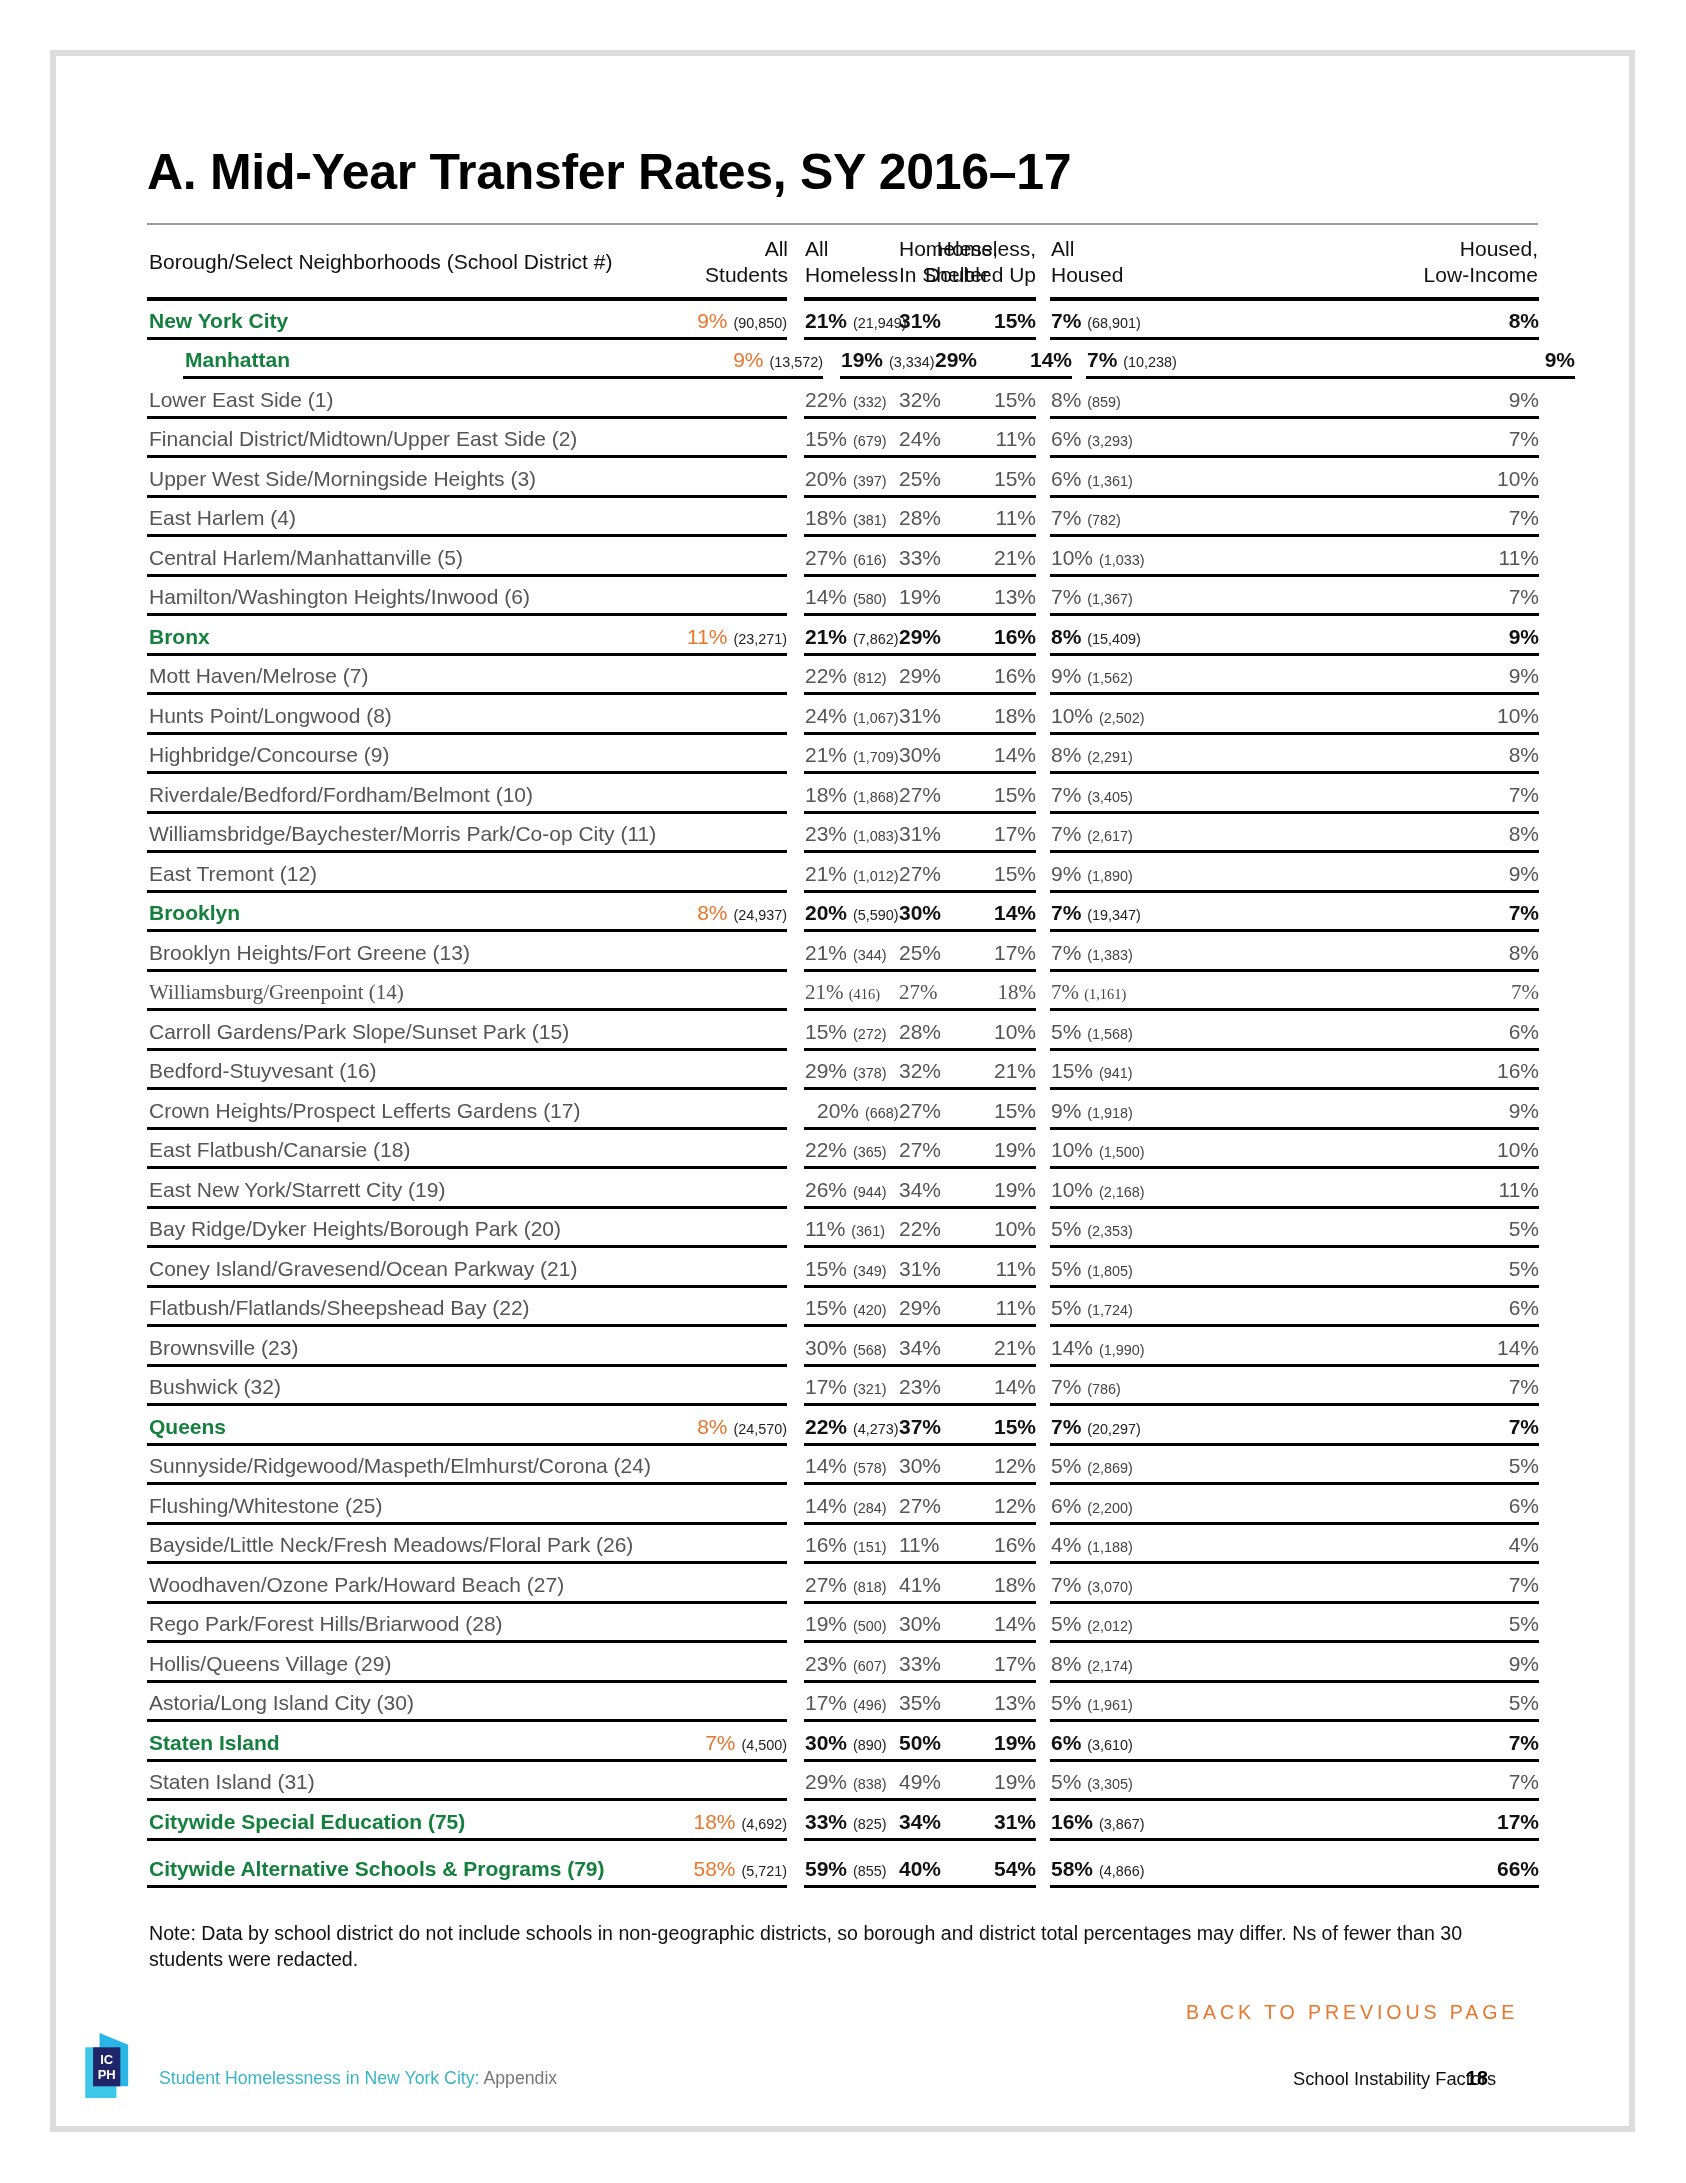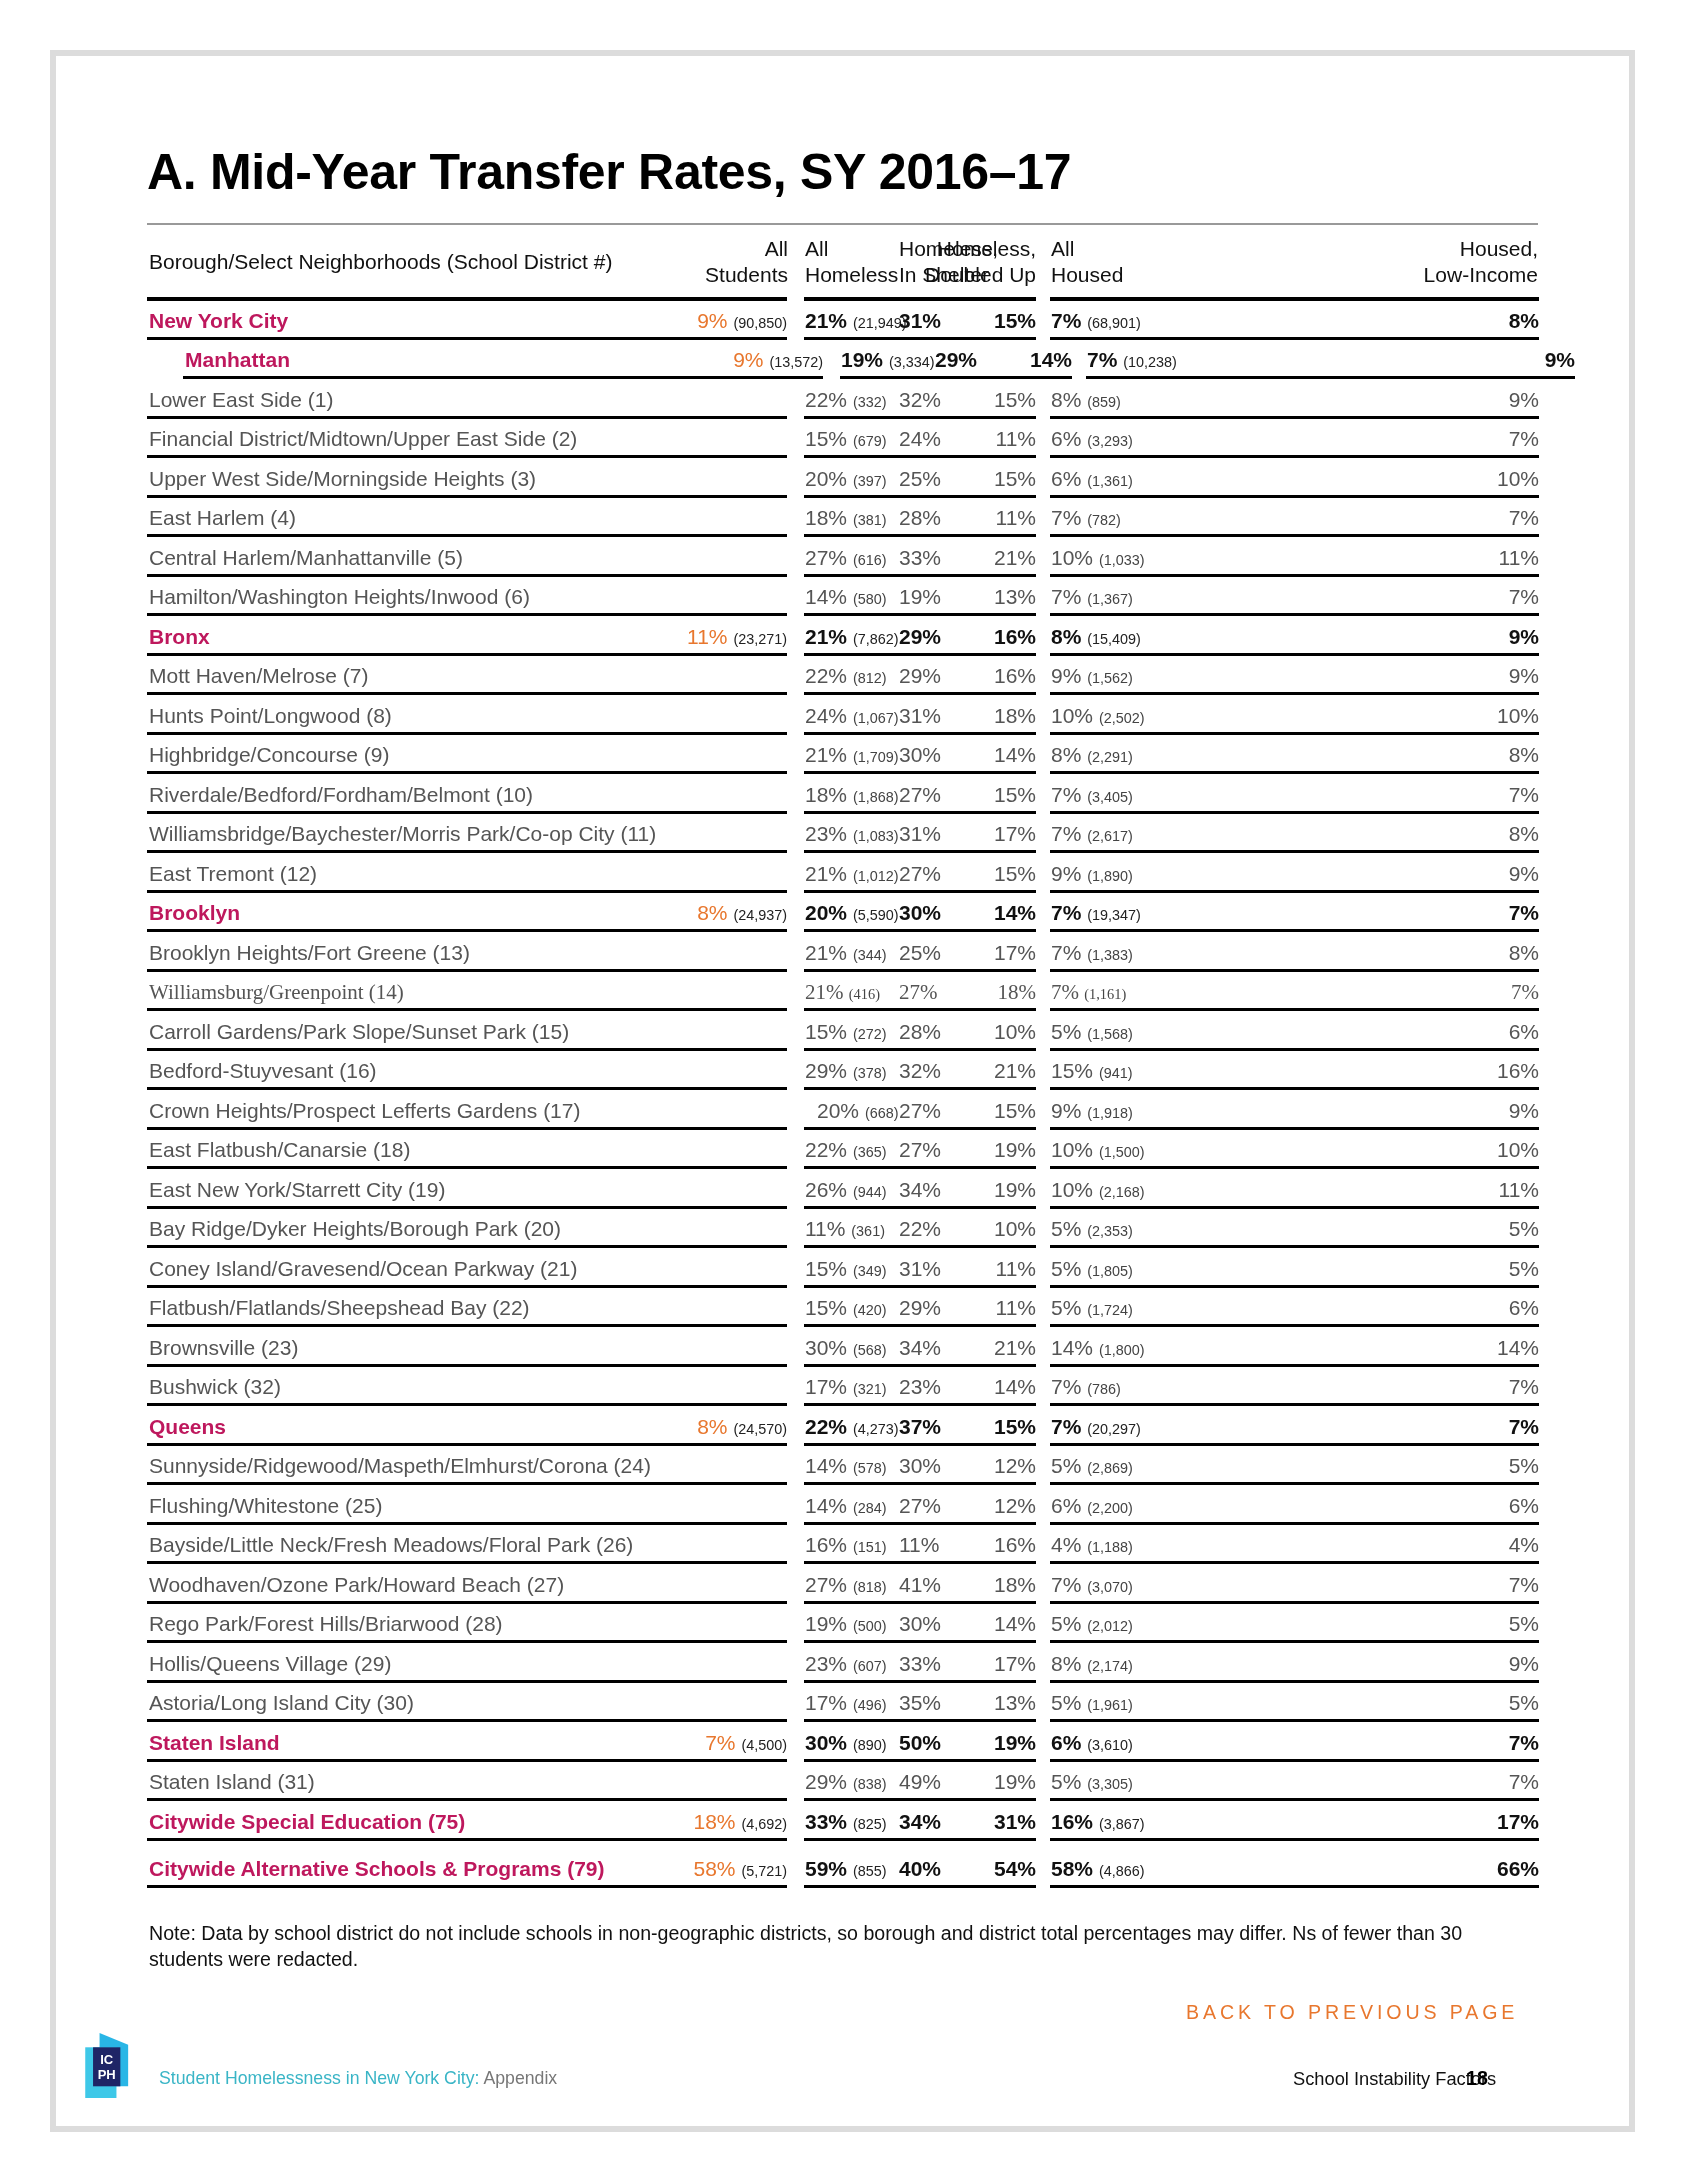--- a/index.html
+++ b/index.html
@@ -15,21 +15,21 @@
 
   
   .hdr { position:absolute; top:236px; font-size:21px; line-height:26px; color:#111; }
   .hdr-line { position:absolute; top:297px; height:3.9px; background:#000; }
 
   
   .table { position:absolute; left:0; top:301px; width:1687px; }
   .row { position:absolute; left:0; width:1687px; height:39px; }
   .row .line { position:absolute; bottom:0; height:2.6px; background:#000; }
   .row .name { position:absolute; left:149px; top:7.9px; font-size:21px; color:#555; white-space:nowrap; }
-  .row.major .name { color:#be185d; font-weight:bold; }
+  .row.major .name { color:#15803d; font-weight:bold; }
   .cell { position:absolute; top:7.9px; font-size:21px; color:#555; white-space:nowrap; }
   .row.major .cell { color:#111; font-weight:bold; }
   .cell .n { font-size:14.4px; font-weight:normal; color:#444; }
   .row.major .cell .n { color:#222; }
   .cell.all-students .p { color:#e8772e; font-weight:normal; }
   .row.major .cell.all-students .p { color:#e8772e; font-weight:normal; }
   .right { text-align:right; }
 
   .note { position:absolute; left:149px; top:1920px; width:1391px; font-size:19.6px; line-height:26px; color:#111; }
 
@@ -396,21 +396,21 @@
       <div class="line" style="left:147px;width:640px;"></div>
       <div class="line" style="left:804px;width:232px;"></div>
       <div class="line" style="left:1050px;width:489px;"></div>
     </div>
     <div class="row" style="top: 1027px;">
       <span class="name">Brownsville (23)</span>
       <span class="cell all-students right" style="left:589px;width:198px;"><span class="p"></span> <span class="n"></span></span>
       <span class="cell" style="left:805px;"><span class="p">30%</span> <span class="n">(568)</span></span>
       <span class="cell" style="left:899px;">34%</span>
       <span class="cell right" style="left:950px;width:86px;">21%</span>
-      <span class="cell" style="left:1051px;"><span class="p">14%</span> <span class="n">(1,800)</span></span>
+      <span class="cell" style="left:1051px;"><span class="p">14%</span> <span class="n">(1,990)</span></span>
       <span class="cell right" style="left:1441px;width:98px;">14%</span>
       <div class="line" style="left:147px;width:640px;"></div>
       <div class="line" style="left:804px;width:232px;"></div>
       <div class="line" style="left:1050px;width:489px;"></div>
     </div>
     <div class="row" style="top: 1066px;">
       <span class="name">Bushwick (32)</span>
       <span class="cell all-students right" style="left:589px;width:198px;"><span class="p"></span> <span class="n"></span></span>
       <span class="cell" style="left:805px;"><span class="p">17%</span> <span class="n">(321)</span></span>
       <span class="cell" style="left:899px;">23%</span>

